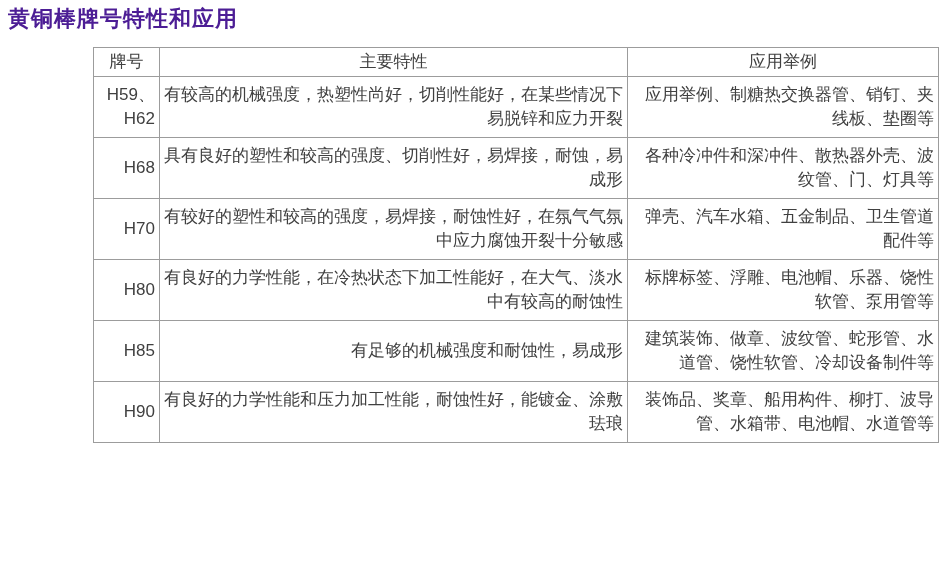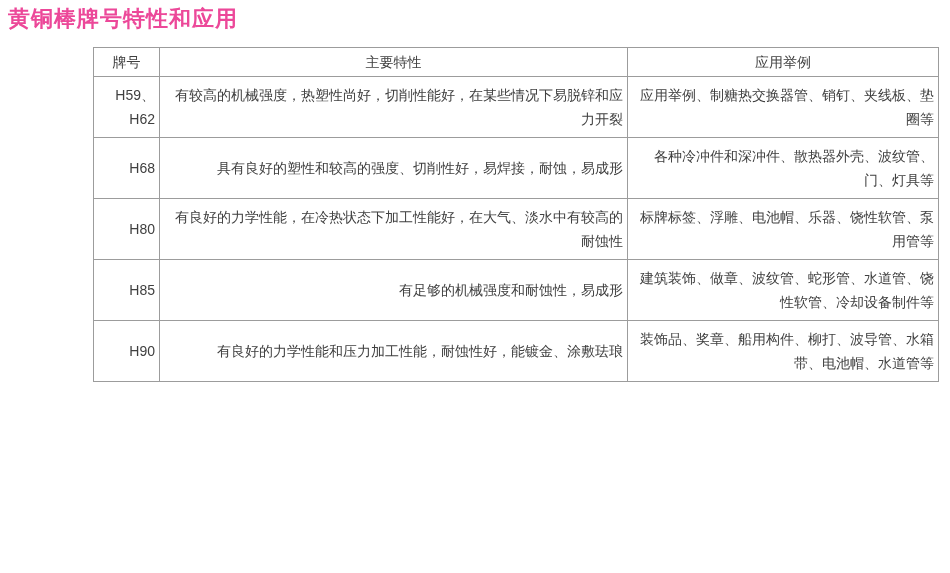--- a/index.html
+++ b/index.html
@@ -13,35 +13,35 @@
     overflow: hidden;
     font-family: "Liberation Sans", sans-serif;
     color: #404040;
   }
   .page-title {
     margin: 6px 0 0 8px;
     font-size: 22px;
     line-height: 26px;
     font-weight: bold;
     letter-spacing: 1px;
-    color: #ec4899;
+    color: #4c1d95;
   }
   table.brass-table {
     border-collapse: collapse;
     table-layout: fixed;
     width: 845px;
     margin: 15px 0 0 93px;
   }
   col.c1 { width: 66px; }
   col.c2 { width: 468px; }
   col.c3 { width: 311px; }
   .brass-table th,
   .brass-table td {
     border: 1px solid #9c9c9c;
-    font-size: 14px;
+    font-size: 17px;
     line-height: 24px;
     font-weight: normal;
     background: #ffffff;
   }
   .brass-table th {
     padding: 1px 4px;
     height: 26px;
     text-align: center;
   }
   .brass-table td {
@@ -78,20 +78,25 @@
         <td class="grade-cell">H59、H62</td>
         <td>有较高的机械强度，热塑性尚好，切削性能好，在某些情况下易脱锌和应力开裂</td>
         <td>应用举例、制糖热交换器管、销钉、夹线板、垫圈等</td>
       </tr>
       <tr>
         <td class="grade-cell">H68</td>
         <td>具有良好的塑性和较高的强度、切削性好，易焊接，耐蚀，易成形</td>
         <td>各种冷冲件和深冲件、散热器外壳、波纹管、门、灯具等</td>
       </tr>
       <tr>
+        <td class="grade-cell">H70</td>
+        <td>有较好的塑性和较高的强度，易焊接，耐蚀性好，在氛气气氛中应力腐蚀开裂十分敏感</td>
+        <td>弹壳、汽车水箱、五金制品、卫生管道配件等</td>
+      </tr>
+      <tr>
         <td class="grade-cell">H80</td>
         <td>有良好的力学性能，在冷热状态下加工性能好，在大气、淡水中有较高的耐蚀性</td>
         <td>标牌标签、浮雕、电池帽、乐器、饶性软管、泵用管等</td>
       </tr>
       <tr>
         <td class="grade-cell">H85</td>
         <td>有足够的机械强度和耐蚀性，易成形</td>
         <td>建筑装饰、做章、波纹管、蛇形管、水道管、饶性软管、冷却设备制件等</td>
       </tr>
       <tr>

